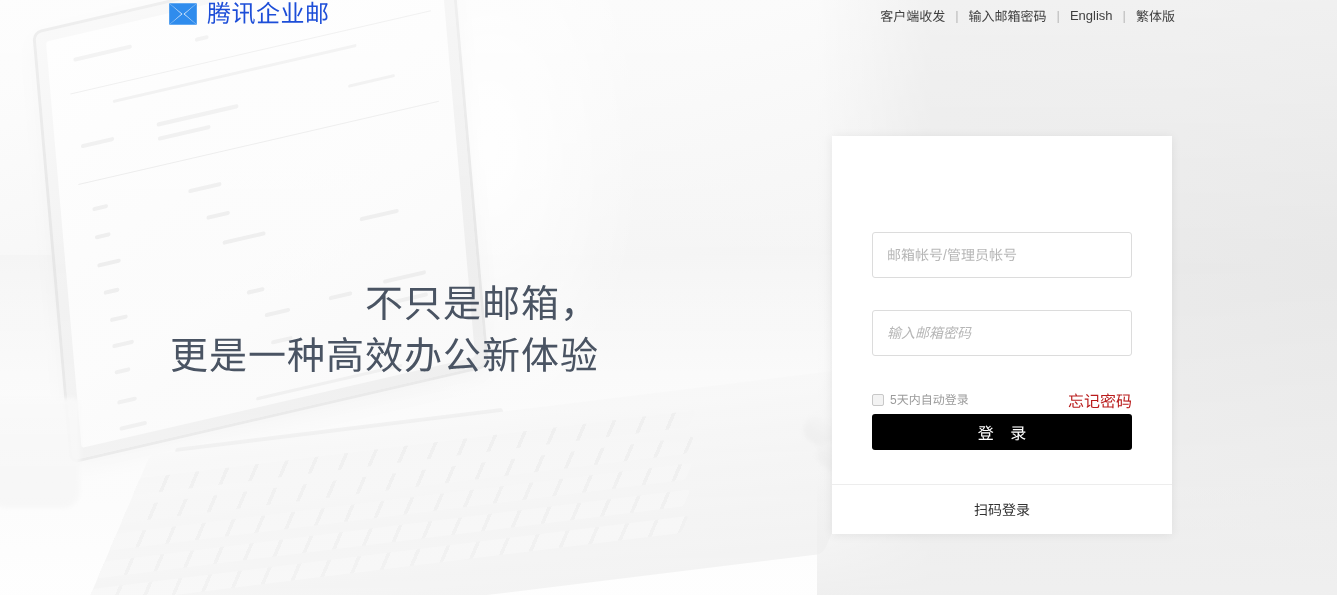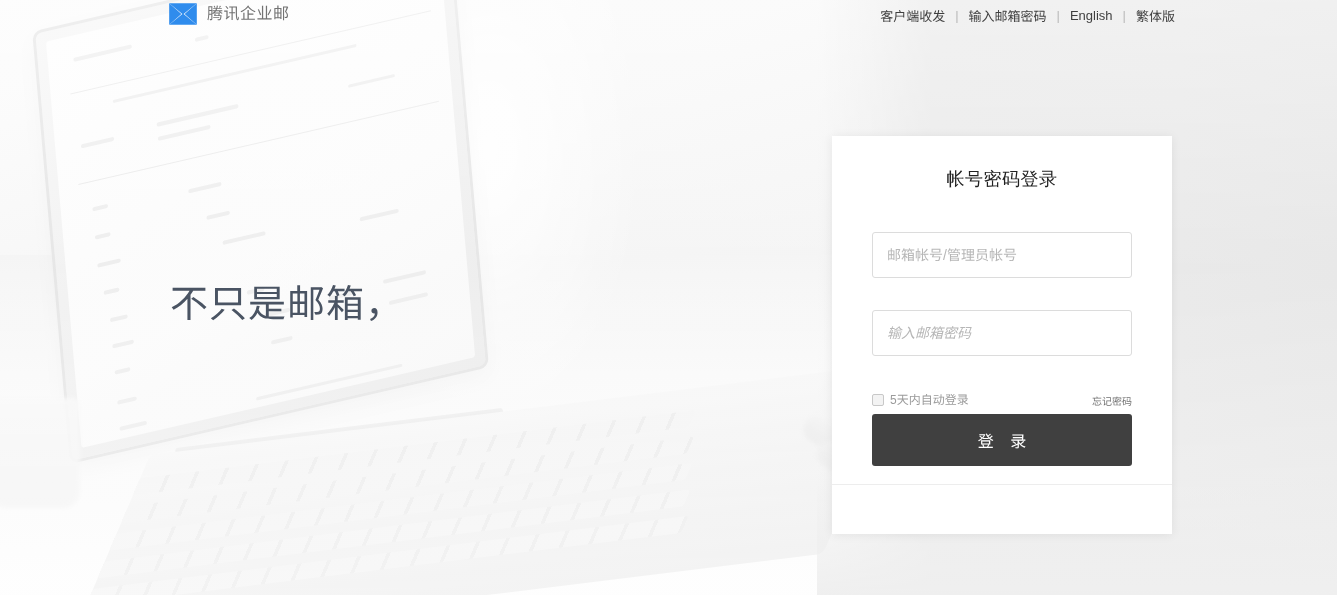--- a/index.html
+++ b/index.html
@@ -167,22 +167,22 @@
   .brand {
     position: absolute;
     left: 168px; top: 2px;
     display: flex;
     align-items: center;
     gap: 9px;
     text-decoration: none;
   }
   .brand-mark { display: block; width: 30px; height: 24px; }
   .brand-name {
-    font-size: 16px;
-    color: #737373;
+    font-size: 24px;
+    color: #1d4ed8;
     letter-spacing: .5px;
     line-height: 24px;
   }
 
   .navlinks {
     position: absolute;
     right: 160px; top: 6px;
     display: flex;
     align-items: center;
     font-size: 13px;
@@ -271,30 +271,30 @@
     border-radius: 2px;
     background: #f3f3f3;
     display: inline-block;
   }
   .remember-label {
     font-size: 12px;
     color: #9b9b9b;
     line-height: 14px;
   }
   .forgot {
-    font-size: 10px;
-    color: #737373;
+    font-size: 16px;
+    color: #b91c1c;
     text-decoration: none;
   }
 
   .login-btn {
     position: absolute;
     left: 40px; top: 278px;
-    width: 260px; height: 52px;
-    background: #404040;
+    width: 260px; height: 36px;
+    background: #000000;
     border: none;
     border-radius: 3px;
     color: #fff;
     font-size: 16px;
     letter-spacing: 6px;
     text-indent: 6px;
     cursor: pointer;
     font-family: "Liberation Sans", "DejaVu Sans", sans-serif;
   }
 
@@ -401,37 +401,38 @@
       <a href="#">输入邮箱密码</a>
       <span class="sep">|</span>
       <a href="#">English</a>
       <span class="sep">|</span>
       <a href="#">繁体版</a>
     </div>
   </div>
 
   <div class="hero">
     <span class="hero-line">不只是邮箱，</span>
+    <span class="hero-line">更是一种高效办公新体验</span>
   </div>
 
   <div class="login-card">
 
-    <h1 class="card-title">帐号密码登录</h1>
 
     <input id="acct-field" class="field" type="text" placeholder="邮箱帐号/管理员帐号" style="">
 
     <input id="pwd-field" class="field" type="password" placeholder="输入邮箱密码" style="">
 
     <div class="row-options">
       <label class="remember">
         <span class="checkbox"></span>
         <span class="remember-label">5天内自动登录</span>
       </label>
       <a class="forgot" href="#">忘记密码</a>
     </div>
 
     <button class="login-btn" type="button">登 录</button>
 
     <div class="card-footer">
+      <a class="footer-link" href="#">扫码登录</a>
     </div>
   </div>
 
 </div>
 
 </body></html>

